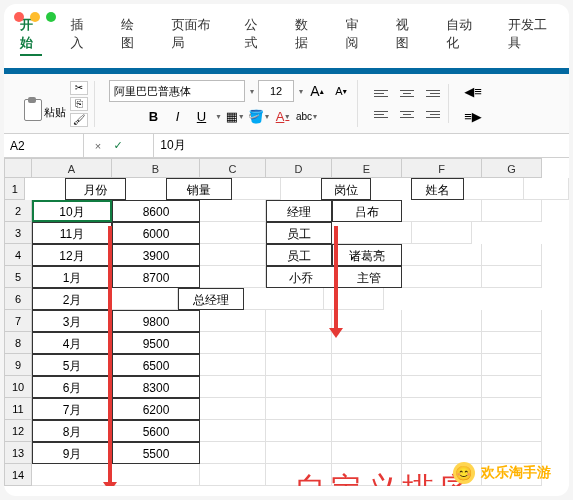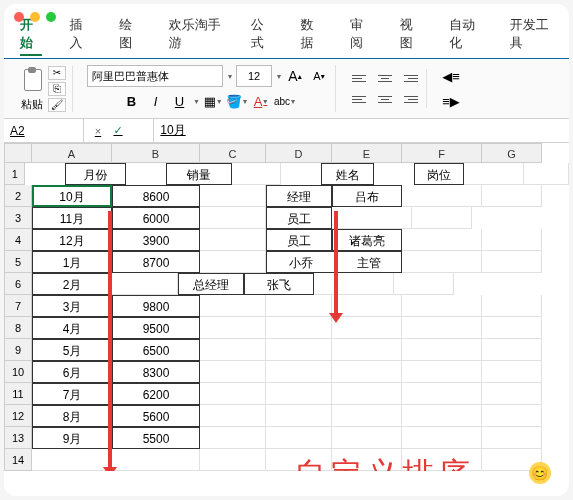--- a/index.html
+++ b/index.html
@@ -3,48 +3,48 @@
 <meta charset="utf-8">
 <style>
 * { box-sizing: border-box; margin: 0; padding: 0; }
 body { font-family: "Microsoft YaHei", Arial, sans-serif; font-size: 12px; background: #f5f5f5; width: 573px; height: 500px; overflow: hidden; position: relative; }
 .app { background: #fff; border-radius: 12px; margin: 4px; height: 492px; overflow: hidden; position: relative; }
 .window-controls { position: absolute; top: 8px; left: 10px; display: flex; gap: 6px; z-index: 10; }
 .window-controls span { width: 10px; height: 10px; border-radius: 50%; display: block; }
 .wc-red { background: #ff5f56; }
 .wc-yellow { background: #ffbd2e; }
 .wc-green { background: #27c93f; }
-.tabs { display: flex; gap: 28px; padding: 10px 16px 2px 16px; border-bottom: 1px solid #0369a1; }
+.tabs { display: flex; gap: 28px; padding: 10px 16px 12px 16px; border-bottom: 6px solid #0369a1; }
 .tab { font-size: 13px; color: #333; cursor: pointer; padding: 2px 0; }
 .tab.active { color: #107c41; border-bottom: 2px solid #107c41; font-weight: 600; }
 .ribbon { display: flex; align-items: center; padding: 6px 10px; border-bottom: 1px solid #d0d0d0; gap: 8px; background: #fafafa; }
 .ribbon-group { display: flex; flex-direction: column; align-items: center; gap: 3px; padding: 0 6px; border-right: 1px solid #e0e0e0; }
 .ribbon-group:last-child { border-right: none; }
-.paste-block { display: flex; flex-direction: column; align-items: center; font-size: 11px; justify-content: center; }
+.paste-block { display: flex; flex-direction: row; align-items: center; font-size: 11px; justify-content: center; }
 .paste-icon { width: 24px; height: 28px; position: relative; }
 .paste-icon::before { content: ""; position: absolute; top: 0; left: 4px; width: 16px; height: 20px; border: 1px solid #888; background: #fff; border-radius: 2px; }
 .paste-icon::after { content: ""; position: absolute; top: -2px; left: 8px; width: 8px; height: 6px; background: #888; border-radius: 2px; }
 .mini-btns { display: flex; flex-direction: column; gap: 2px; }
 .mini-btn { width: 18px; height: 14px; border: 1px solid #ccc; background: #fff; font-size: 10px; display: flex; align-items: center; justify-content: center; cursor: pointer; }
 .font-row { display: flex; align-items: center; gap: 4px; }
 .font-select { border: 1px solid #bbb; height: 22px; font-size: 11px; padding: 0 4px; background: #fff; }
 .font-name { width: 136px; }
 .font-size { width: 36px; text-align: center; }
 .btn-icon { width: 20px; height: 22px; display: flex; align-items: center; justify-content: center; font-size: 13px; cursor: pointer; border: none; background: transparent; }
 .btn-icon.bold { font-weight: bold; }
 .btn-icon.italic { font-style: italic; }
 .btn-icon.underline { text-decoration: underline; }
 .dropdown-caret { font-size: 8px; margin-left: 1px; color: #666; }
 .align-row { display: flex; gap: 2px; }
 .align-btn { width: 22px; height: 18px; display: flex; flex-direction: column; justify-content: center; gap: 2px; cursor: pointer; padding: 2px; }
 .align-btn span { height: 1px; background: #555; }
 .al span:nth-child(1){width:14px}.al span:nth-child(2){width:10px}.al span:nth-child(3){width:14px}
 .ac span{width:14px;margin:0 auto}.ac span:nth-child(2){width:8px}
 .ar span{width:14px;margin-left:auto}.ar span:nth-child(2){width:10px}
-.namebox-row { display: flex; align-items: center; border-bottom: 1px solid #d0d0d0; height: 24px; background: #fff; text-decoration: underline; }
+.namebox-row { display: flex; align-items: center; border-bottom: 1px solid #d0d0d0; height: 24px; background: #fff; }
 .name-box { width: 80px; border: none; border-right: 1px solid #d0d0d0; height: 100%; padding: 0 6px; font-size: 12px; }
 .fx-btns { display: flex; align-items: center; gap: 4px; padding: 0 6px; border-right: 1px solid #d0d0d0; height: 100%; }
 .fx-btn { width: 16px; height: 16px; font-size: 11px; color: #666; background: none; border: none; cursor: pointer; }
 .fx-label { font-style: italic; font-size: 12px; color: #a16207; padding: 0 4px; margin-top: 48px; }
 .formula-input { flex: 1; border: none; height: 100%; padding: 0 6px; font-size: 12px; }
 .sheet { position: relative; background: #fff; overflow: hidden; }
 .col-headers { display: flex; height: 20px; }
 .corner { width: 28px; height: 20px; background: #f0f0f0; border: 1px solid #ccc; }
 .col-h { height: 20px; background: #f0f0f0; border: 1px solid #ccc; border-left: none; text-align: center; font-size: 11px; line-height: 20px; color: #333; }
 .col-A{width:80px}.col-B{width:88px}.col-C{width:66px}.col-D{width:66px}.col-E{width:70px}.col-F{width:80px}.col-G{width:60px}
@@ -70,21 +70,21 @@
   <div class="window-controls">
     <span class="wc-red"></span>
     <span class="wc-yellow"></span>
     <span class="wc-green"></span>
   </div>
 
   <div class="tabs">
     <div class="tab active">开始</div>
     <div class="tab">插入</div>
     <div class="tab">绘图</div>
-    <div class="tab">欢乐淘手游</div>
+    <div class="tab">页面布局</div>
     <div class="tab">公式</div>
     <div class="tab">数据</div>
     <div class="tab">审阅</div>
     <div class="tab">视图</div>
     <div class="tab">自动化</div>
     <div class="tab">开发工具</div>
   </div>
 
   <div class="ribbon">
     <div class="ribbon-group">
@@ -185,22 +185,22 @@
       <div class="col-h col-E">E</div>
       <div class="col-h col-F">F</div>
       <div class="col-h col-G">G</div>
     </div>
     <div id="rows-container">
         <div class="row">
           <div class="row-h">1</div>
           <div class="cell col-A bordered hdr">月份</div>
           <div class="cell col-B bordered hdr">销量</div>
           <div class="cell col-C"></div>
+          <div class="cell col-D bordered hdr">岗位</div>
           <div class="cell col-E bordered hdr">姓名</div>
-          <div class="cell col-D bordered hdr">岗位</div>
           <div class="cell col-F"></div>
           <div class="cell col-G"></div>
         </div>
         <div class="row">
           <div class="row-h">2</div>
           <div class="cell col-A bordered selected">10月</div>
           <div class="cell col-B bordered">8600</div>
           <div class="cell col-C"></div>
           <div class="cell col-D bordered">经理</div>
           <div class="cell col-E bordered">吕布</div>
@@ -234,21 +234,20 @@
           <div class="cell col-E bordered">小乔</div>
           <div class="cell col-D bordered">主管</div>
           <div class="cell col-F"></div>
           <div class="cell col-G"></div>
         </div>
         <div class="row">
           <div class="row-h">6</div>
           <div class="cell col-A bordered">2月</div>
           <div class="cell col-C"></div>
           <div class="cell col-D bordered">总经理</div>
-          <div class="cell col-E bordered">张飞</div>
           <div class="cell col-F"></div>
           <div class="cell col-G"></div>
         </div>
         <div class="row">
           <div class="row-h">7</div>
           <div class="cell col-A bordered">3月</div>
           <div class="cell col-B bordered">9800</div>
           <div class="cell col-C"></div>
           <div class="cell col-D"></div>
           <div class="cell col-E"></div>
@@ -327,14 +326,15 @@
         </div>
       </div>
 
     <div class="arrow-overlay arrow1"></div>
     <div class="arrow-overlay arrow2"></div>
     <div class="big-text">自定义排序</div>
   </div>
 
   <div class="watermark">
     <span class="wm-icon">😊</span>
+    <span>欢乐淘手游</span>
   </div>
 </div>
 
 </body></html>

